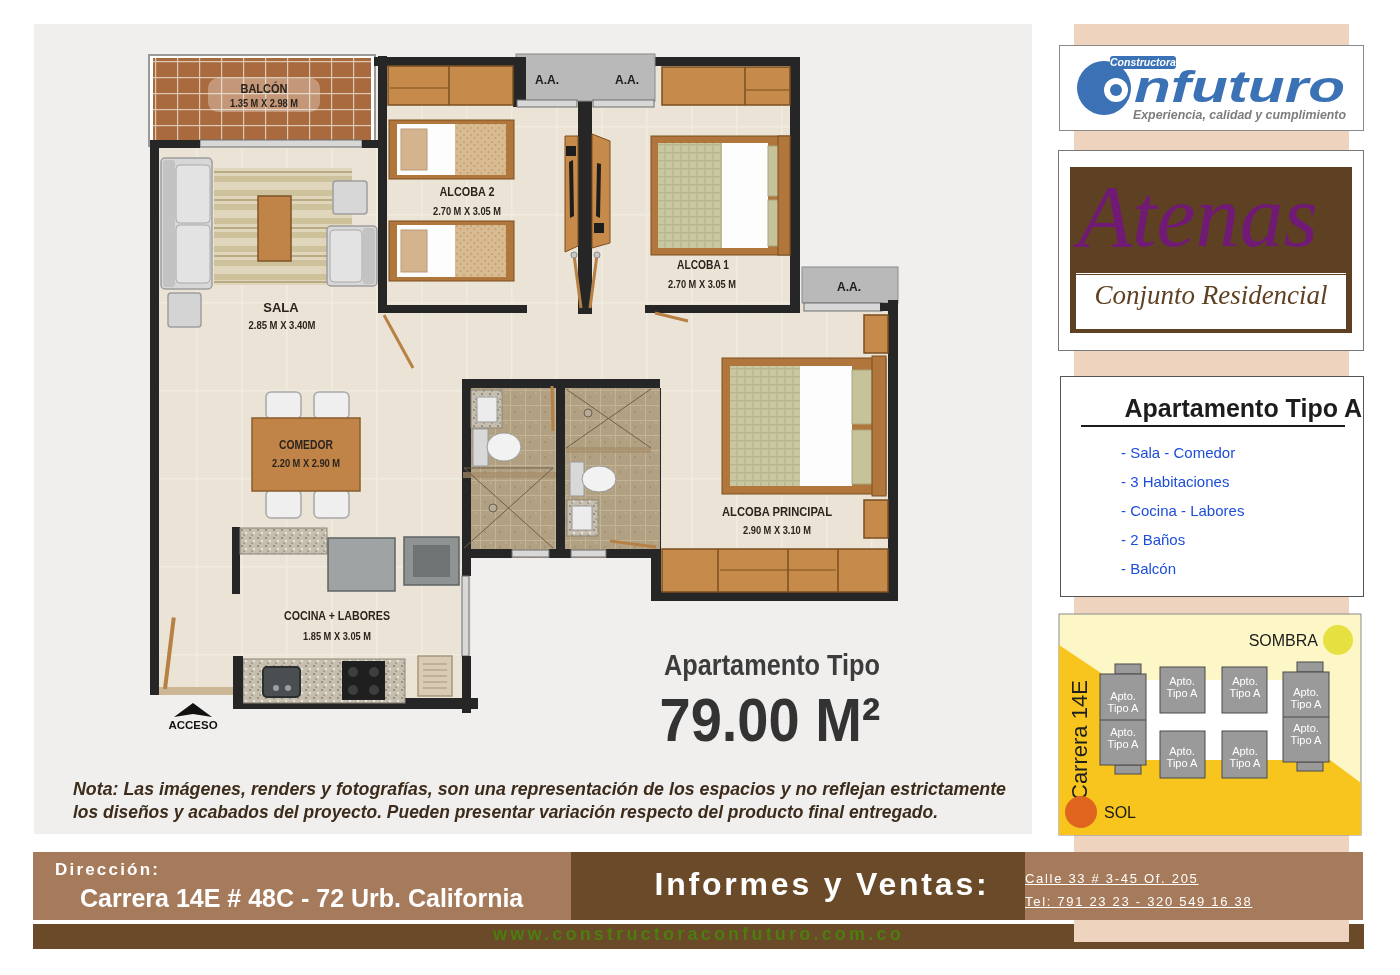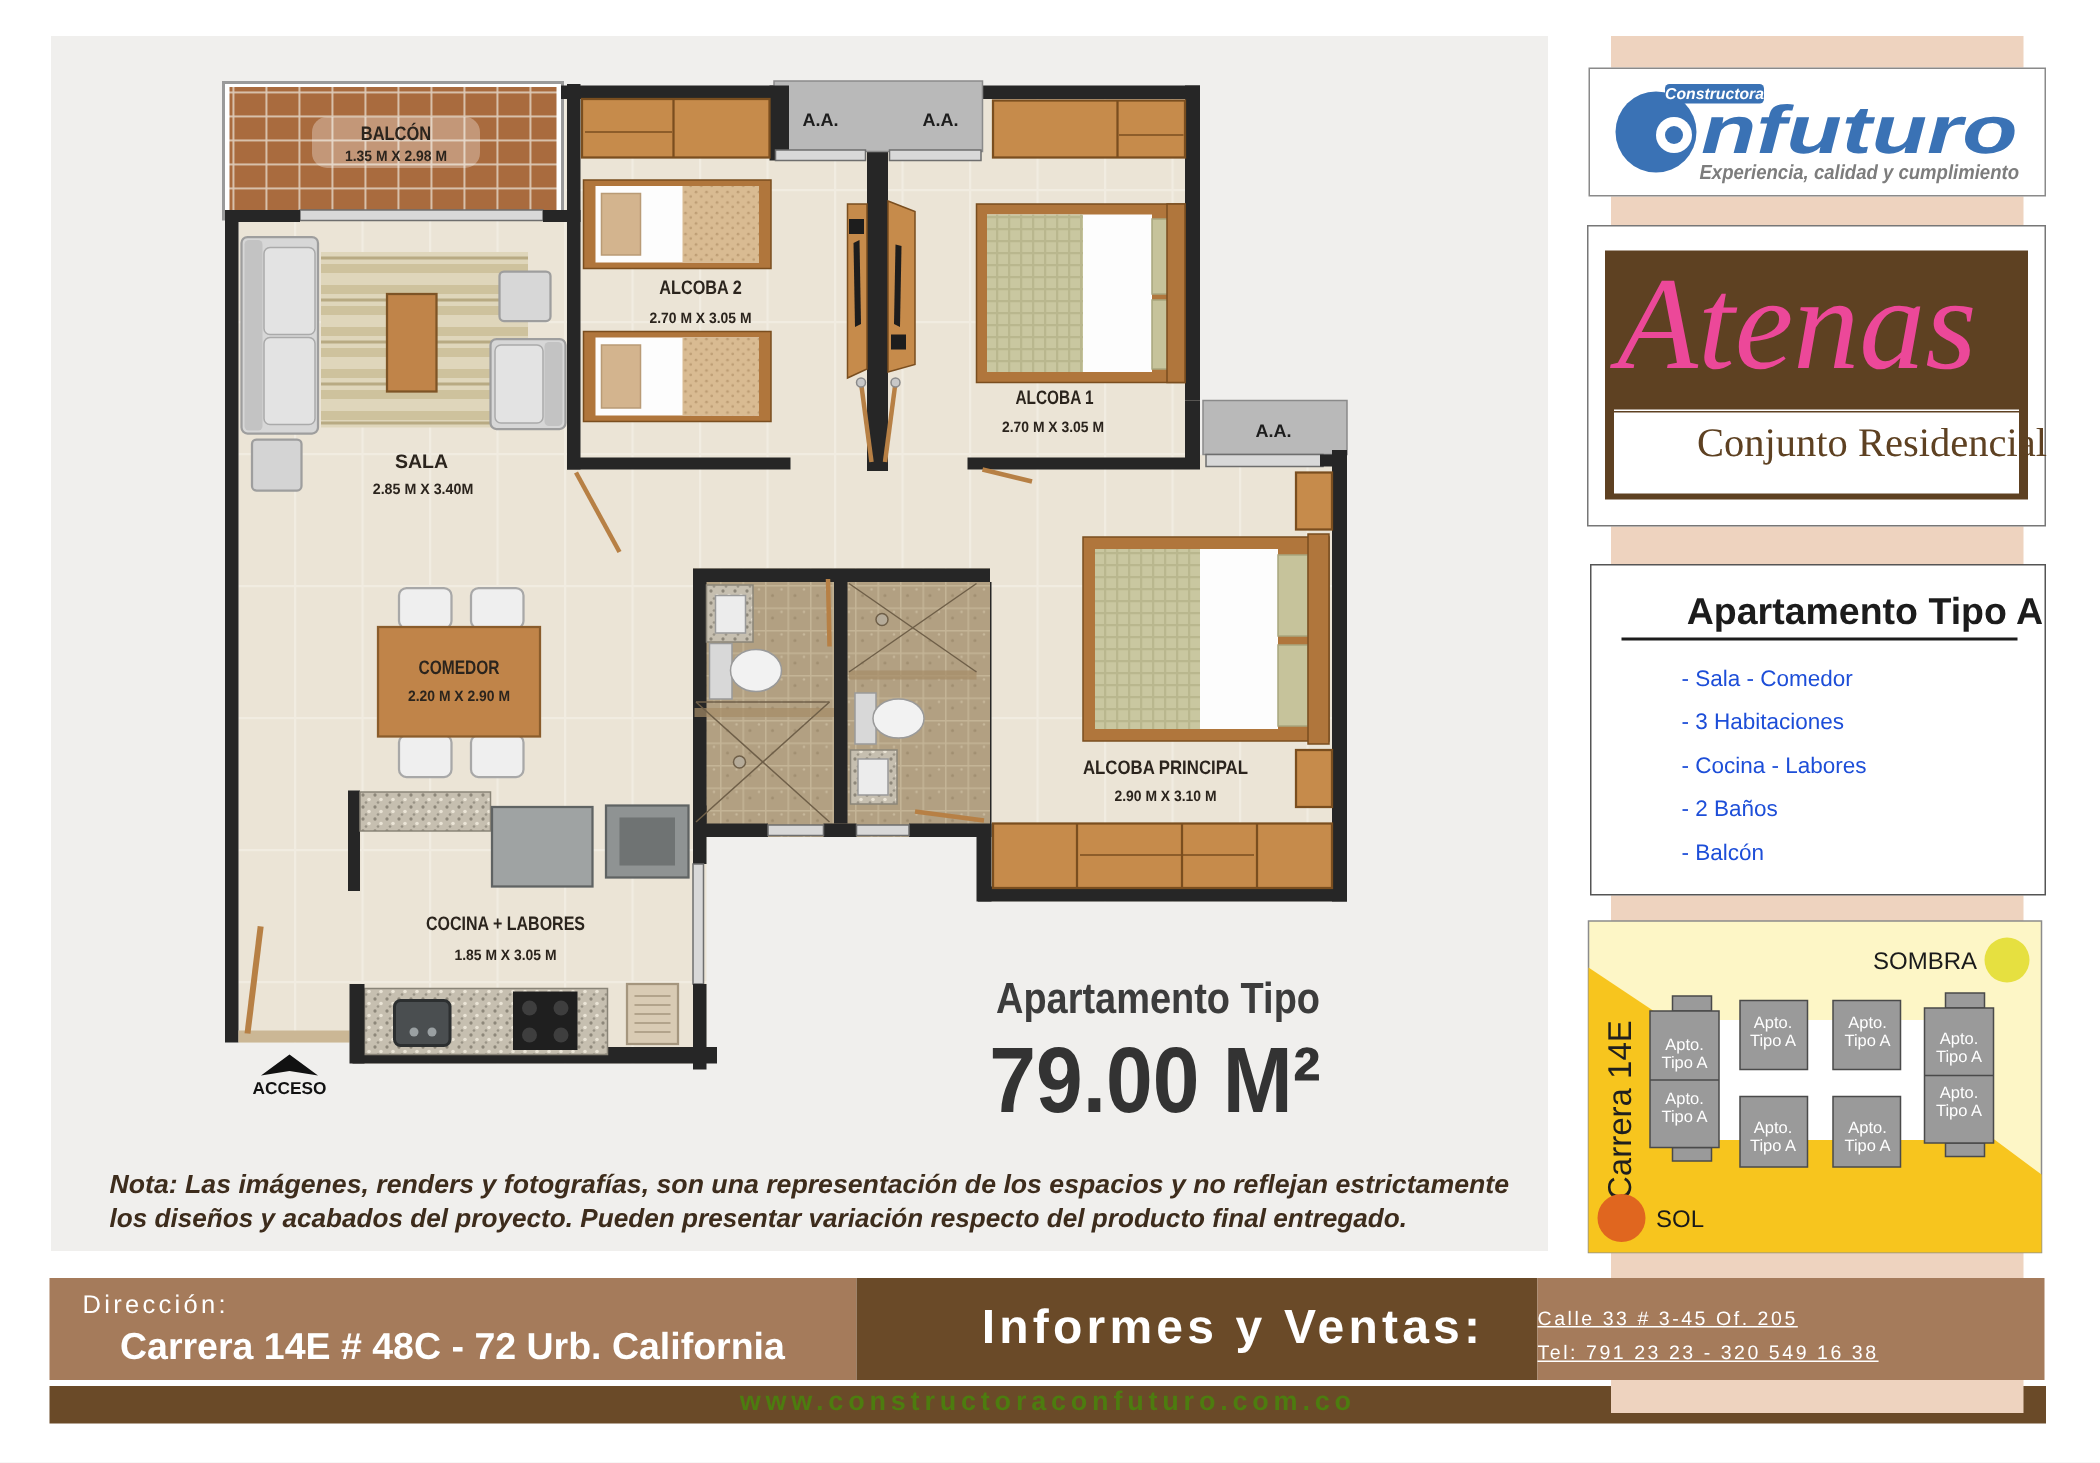--- a/index.html
+++ b/index.html
@@ -421,25 +421,25 @@
 
   <text x="1134" y="102" font-size="45" font-weight="bold" font-style="italic" fill="#3a72b5" textLength="211" lengthAdjust="spacingAndGlyphs">nfuturo</text>
 
   <text x="1133" y="119" font-size="13.5" font-weight="bold" font-style="italic" fill="#7d7d7d" textLength="213" lengthAdjust="spacingAndGlyphs">Experiencia, calidad y cumplimiento</text>
 </svg>
 
 <div class="abs" style="left:1058px;top:150px;width:304px;height:199px;background:#ffffff;border:1px solid #777777;"></div>
 
 <div class="abs" style="left:1070px;top:167px;width:282px;height:166px;background:#5e4122;"></div>
 
-<div class="abs" style="left:1070px;top:170px;width:256px;text-align:center;font-family:'Liberation Serif',serif;font-style:italic;font-size:88px;color:#ec4899;line-height:94px;">Atenas</div>
+<div class="abs" style="left:1070px;top:170px;width:256px;text-align:center;font-family:'Liberation Serif',serif;font-style:italic;font-size:88px;color:#701a75;line-height:94px;">Atenas</div>
 
 <div class="abs" style="left:1076px;top:272px;width:270px;height:54px;background:#ffffff;border-top:3px double #5e4122;"></div>
 
-<div class="abs" style="left:1076px;top:280px;width:270px;text-align:center;font-family:'Liberation Serif',serif;font-size:27px;color:#5e4122;margin-left:37px;">Conjunto Residencial</div>
+<div class="abs" style="left:1076px;top:280px;width:270px;text-align:center;font-family:'Liberation Serif',serif;font-style:italic;font-size:27px;color:#5e4122;">Conjunto Residencial</div>
 
 <div class="abs" style="left:1060px;top:376px;width:302px;height:219px;background:#ffffff;border:1px solid #555555;"></div>
 
 <div class="abs" style="left:1060px;top:394px;width:302px;text-align:right;font-size:25px;font-weight:bold;color:#1c1c1c;">Apartamento Tipo A</div>
 
 <div class="abs" style="left:1081px;top:425px;width:264px;height:2px;background:#1c1c1c;"></div>
 
 <div class="abs" style="left:1121px;top:438px;width:240px;font-size:15px;color:#1d4ed8;line-height:29px;">
 - Sala - Comedor<br>
 - 3 Habitaciones<br>
@@ -514,21 +514,21 @@
 </svg>
 
 <div class="abs" style="left:33px;top:924px;width:1331px;height:25px;background:#6a4a28;"></div>
 
 <div class="abs" style="left:33px;top:924px;width:1331px;text-align:center;font-size:18px;font-weight:bold;letter-spacing:3.2px;color:#4d7c0f;">www.constructoraconfuturo.com.co</div>
 
 <div class="abs" style="left:1074px;top:924px;width:275px;height:18px;background:#eed3bf;"></div>
 
 <div class="abs" style="left:33px;top:852px;width:538px;height:68px;background:#a57b5b;"></div>
 
-<div class="abs" style="left:55px;top:860px;font-size:17px;font-weight:normal;letter-spacing:2.2px;color:#ffffff;">Dirección:</div>
+<div class="abs" style="left:55px;top:860px;font-size:17px;font-weight:bold;letter-spacing:2.2px;color:#ffffff;">Dirección:</div>
 
 <div class="abs" style="left:55px;top:884px;font-size:25px;font-weight:bold;letter-spacing:0px;color:#ffffff;margin-left:25px;">Carrera 14E # 48C - 72 Urb. California</div>
 
 <div class="abs" style="left:571px;top:852px;width:454px;height:68px;background:#6a4a28;"></div>
 
 <div class="abs" style="left:595px;top:866px;width:454px;text-align:center;font-size:32px;font-weight:bold;letter-spacing:2.8px;color:#ffffff;">Informes y Ventas:</div>
 
 <div class="abs" style="left:1025px;top:852px;width:338px;height:68px;background:#a57b5b;"></div>
 
 <div class="abs" style="left:1025px;top:867px;width:315px;text-align:left;font-size:13px;line-height:23px;letter-spacing:1.7px;color:#ffffff;text-decoration:underline;">Calle 33 # 3-45 Of. 205<br>Tel: 791 23 23 - 320 549 16 38</div>

